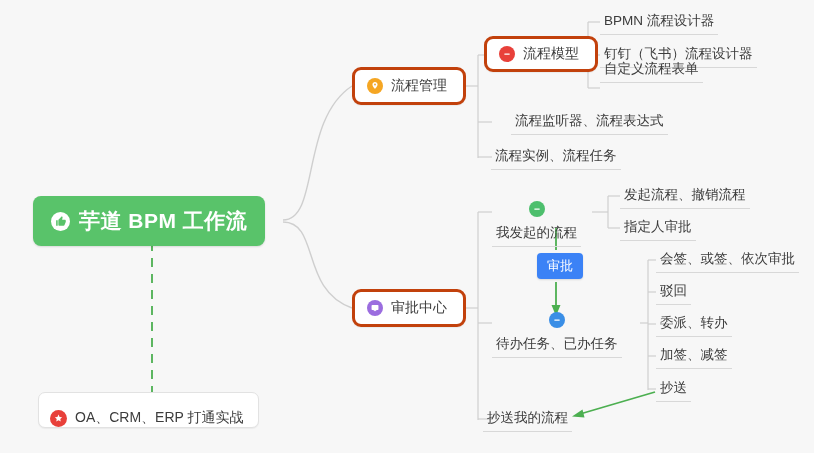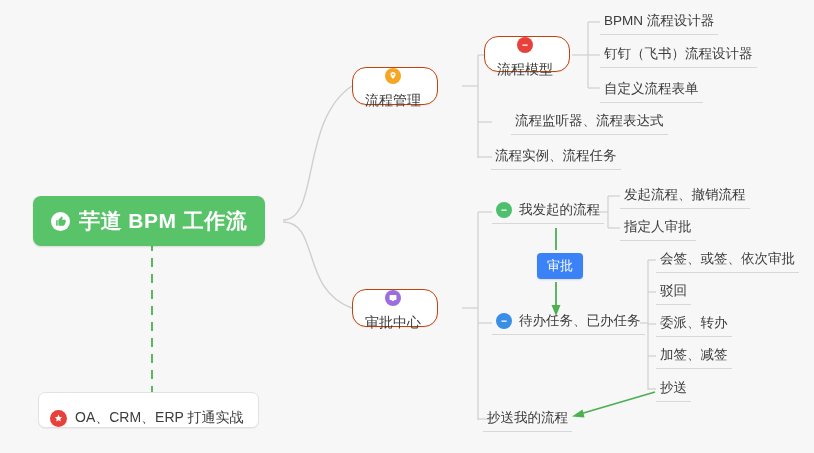--- a/index.html
+++ b/index.html
@@ -31,30 +31,29 @@
   }
   .root .ic{
     width:19px;height:19px;border-radius:50%;
     background:#fff;display:inline-flex;align-items:center;justify-content:center;
     color:#59c36a;font-size:13px;line-height:1;
   }
 
   
   .box2{
     background:#fff;
-    border:1px solid #c2410c;
-    border-radius:14px;
+    border:3px solid #c2410c;
+    border-radius:9px;
     height:38px;
     padding:0 16px 0 12px;
     display:flex;align-items:center;gap:8px;
     font-size:14px;
     color:#3c3c3c;
     box-shadow:0 1px 1px rgba(0,0,0,.05);
     white-space:nowrap;
-    flex-direction:column;
   }
   .dot{
     width:16px;height:16px;border-radius:50%;
     display:inline-flex;align-items:center;justify-content:center;
     color:#fff;font-size:10px;line-height:1;flex:none;
   }
   .dot svg{display:block}
 
   
   .leaf{
@@ -65,20 +64,21 @@
     border-bottom:1px solid #d8d8d8;
     line-height:18px;
   }
 
   .leaf-with-icon{
     display:flex;align-items:center;gap:7px;
     font-size:13.5px;color:#3c3c3c;white-space:nowrap;
     padding:0 4px 4px 4px;
     border-bottom:1px solid #d8d8d8;
     line-height:18px;
+    flex-direction:column;
   }
 
   
   .tag{
     background:#3b82f6;
     color:#fff;
     font-size:13px;
     border-radius:4px;
     padding:4px 10px;
     white-space:nowrap;
@@ -174,21 +174,21 @@
     <span class="dot" style="background:#e8403a">
       <svg viewBox="0 0 16 16" width="10" height="10">
           <rect x="3.5" y="7" width="9" height="2" rx="1" fill="#fff"></rect>
         </svg>
     </span>
     <span>流程模型</span>
   </div>
 
   <div class="node leaf" style="left:600px;top:12px;">BPMN 流程设计器</div>
   <div class="node leaf" style="left:600px;top:45px;">钉钉（飞书）流程设计器</div>
-  <div class="node leaf" style="left:600px;top:80px;">自定义流程表单</div>
+  <div class="node leaf" style="left:600px;top:60px;">自定义流程表单</div>
 
   <div class="node leaf" style="left:491px;top:112px;margin-left:20px;">流程监听器、流程表达式</div>
   <div class="node leaf" style="left:491px;top:147px;">流程实例、流程任务</div>
 
   <div class="node box2" style="left:352px;top:289px;">
     <span class="dot" style="background:#9b6ddf">
       <svg viewBox="0 0 16 16" width="10" height="10">
           <rect x="2.5" y="3" width="11" height="8" rx="1.2" fill="#fff"></rect>
           <rect x="6" y="11.5" width="4" height="1.4" fill="#fff"></rect>
         </svg>

